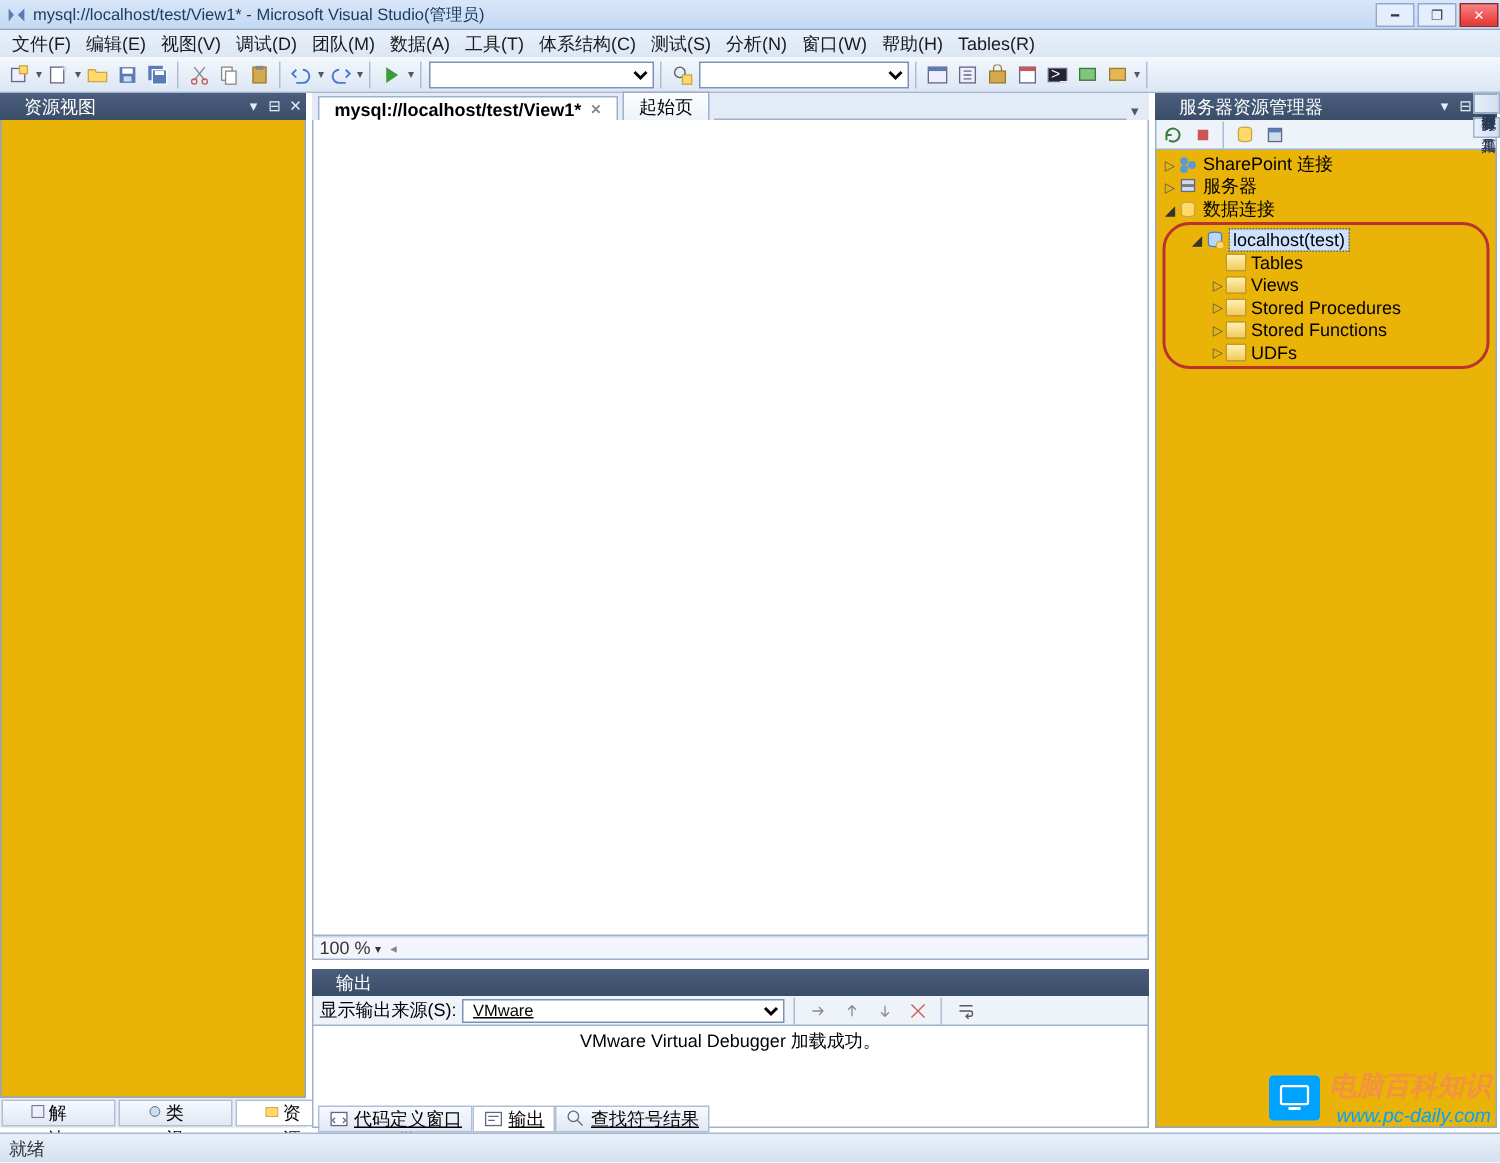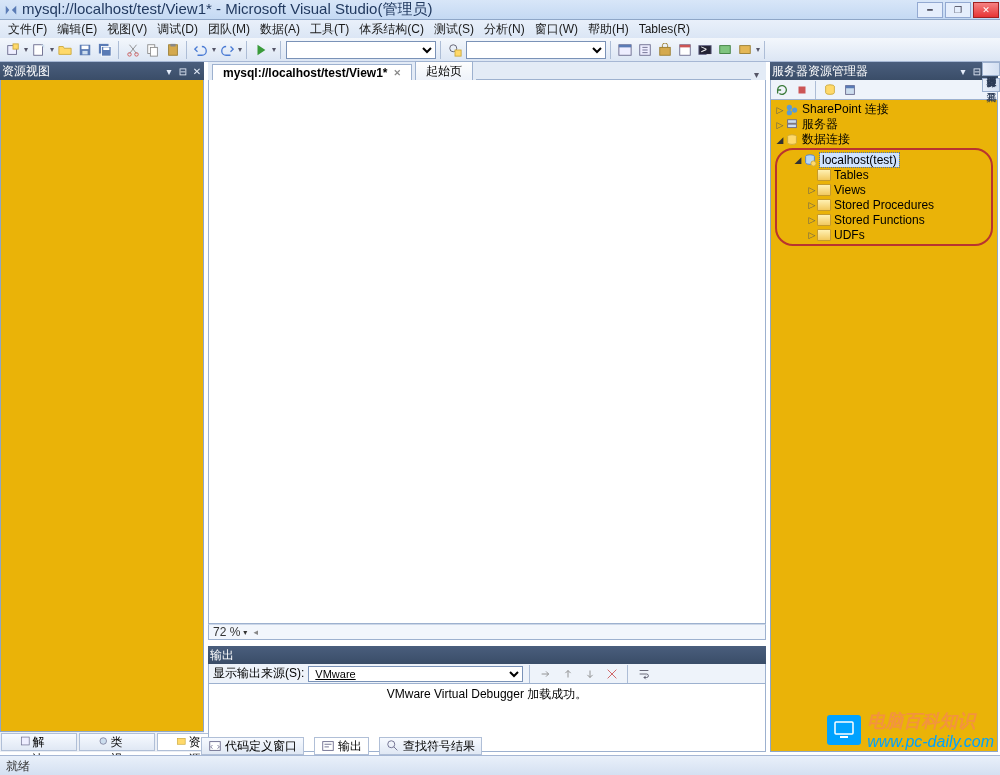--- a/index.html
+++ b/index.html
@@ -1,37 +1,37 @@
 <!DOCTYPE html>
 <html><head>
 <meta charset="utf-8">
 <style>
 * { margin:0; padding:0; box-sizing:border-box; font-family:"Microsoft YaHei","SimSun",Tahoma,sans-serif; font-size:12px; }
 body { width:1000px; height:775px; background:#fff; overflow:hidden; position:relative; }
 
 .titlebar { height:20px; background:linear-gradient(#d8e6f8,#c4d9f3); display:flex; align-items:center; padding-left:4px; border-bottom:1px solid #8ea6c7; }
 .titlebar .vs-icon { width:14px; height:14px; margin-right:4px; }
-.titlebar .title-text { flex:1; color:#223a60; font-size:15px; }
+.titlebar .title-text { flex:1; color:#223a60; font-size:11px; }
 .winbtns { display:flex; }
 .winbtn { width:26px; height:16px; margin:1px; background:#e5eefc; border:1px solid #93a9d1; display:flex; align-items:center; justify-content:center; font-size:9px; color:#334; }
 .winbtn.close { background:linear-gradient(#f58283,#e73434); color:#fff; border-color:#a02020; }
 
 .menubar { height:18px; background:linear-gradient(#e9f0fa,#dbe6f5); display:flex; align-items:center; padding:0 4px; gap:2px; }
 .menubar span { padding:1px 4px; color:#1a1a1a; cursor:default; }
 
 .toolbar { height:24px; background:linear-gradient(#f3f7fc,#dce6f4); border-bottom:1px solid #a6b7d4; display:flex; align-items:center; padding:0 4px; gap:2px; }
 .tbtn { width:18px; height:18px; border:1px solid transparent; display:flex; align-items:center; justify-content:center; }
 .tsep { width:2px; height:18px; border-left:1px solid #adbdd6; margin:0 2px; }
 .tcombo { height:18px; background:#fff; border:1px solid #7a92b7; min-width:140px; }
 .tbtn svg { width:14px; height:14px; }
 
 .workspace { display:flex; height:690px; position:relative; }
 
 .panel { display:flex; flex-direction:column; }
-.panel-tab { height:18px; background:linear-gradient(#4a5e7d,#3a4d68); color:#fff; display:flex; align-items:center; padding-left:2px; font-size:11px;justify-content:center; }
+.panel-tab { height:18px; background:linear-gradient(#4a5e7d,#3a4d68); color:#fff; display:flex; align-items:center; padding-left:16px; font-size:11px;justify-content:center; }
 .panel-tab .sp { flex:1; }
 .panel-tab .ctl { width:14px; text-align:center; color:#e5edfa; font-size:10px; }
 .panel-body { flex:1; background:#eab308; border:1px solid #8ea6c7; border-top:none; }
 
 .leftcol { width:204px; }
 .left-tabs { height:20px; display:flex; gap:2px; padding:1px; background:#eaeef5; }
 .left-tabs .lt { display:flex; align-items:flex-start; gap:2px; padding:0 18px; background:linear-gradient(#f7faff,#e0e8f4); border:1px solid #b0bfd7; font-size:11px; }
 .left-tabs .lt.active { background:#fff; }
 
 .center { flex:1; display:flex; flex-direction:column; margin:0 4px; }
@@ -56,30 +56,30 @@
 .tree-row .exp.blank::before { content:""; }
 .tree-row .exp.colp::before { content:"▷"; }
 .tree-row .exp.expd::before { content:"◢"; color:#333; }
 .highlight-box { border:2px solid #b9342f; border-radius:18px; margin:1px 4px; padding:2px 0; }
 .fldr { width:14px; height:12px; background:linear-gradient(#fff1b3,#f2c95f); border:1px solid #c49a2e; border-radius:1px; margin-right:3px; }
 .sel { background:#cfe3ff; outline:1px dotted #4a73b5; }
 
 .sidepanels { position:absolute; right:0; top:62px; width:18px; }
 .sidetab { writing-mode:vertical-rl; text-orientation:upright; background:linear-gradient(90deg,#e8effb,#d3dff1); border:1px solid #9db1cf; padding:6px 1px; font-size:10px; color:#2b3b56; margin-bottom:2px; letter-spacing:0; }
 
-.btm-tabs { position:absolute; bottom:20px; left:201px; height:18px; display:flex; gap:10px; }
+.btm-tabs { position:absolute; bottom:20px; left:212px; height:18px; display:flex; gap:0;text-decoration:underline; }
 .btm-tabs .bt { display:flex; align-items:center; gap:3px; padding:0 6px; background:linear-gradient(#f7faff,#e0e8f4); border:1px solid #b0bfd7; font-size:11px; }
 .btm-tabs .bt.active { background:#fff; }
 
 .statusbar { position:absolute; bottom:0; left:0; right:0; height:20px; background:linear-gradient(#e9f0fa,#d4e0f1); border-top:1px solid #a6b7d4; padding:2px 6px; font-size:11px; color:#333; }
 
 .watermark { position:absolute; right:6px; bottom:24px; display:flex; align-items:center; gap:6px; }
 .wm-badge { width:34px; height:30px; background:#00a2ff; border-radius:3px; display:flex; align-items:center; justify-content:center; color:#fff; font-weight:bold; }
 .wm-text { color:#f3933f; font-size:18px; font-style:italic; font-weight:bold; }
-.wm-sub { color:#00a2ff; font-size:16px; font-style:italic; display:block; text-align:right; }
+.wm-sub { color:#00a2ff; font-size:13px; font-style:italic; display:block; text-align:right; }
 
 .ico-sm { width:14px; height:14px; }
 </style>
 </head>
 <body>
 
 <div class="titlebar">
   <svg class="vs-icon" viewBox="0 0 16 16">
       <path fill="#5a7bb5" d="M2 3l4 5-4 5V3zm12 0v10l-5-5 5-5z"></path>
     </svg>
@@ -284,21 +284,21 @@
           <span class="x">✕</span>
         </div>
       <div class="doctab">
           <span>起始页</span>
         </div>
       <div class="doc-spacer"></div>
       <span style="font-size:10px;color:#556;padding:0 3px">▾</span>
     </div>
     <div class="editor" style="height:496px"></div>
     <div class="zoombar">
-      <span>72 %</span>
+      <span>100 %</span>
       <span style="font-size:8px;margin-left:3px">▾</span>
       <span style="margin-left:6px;font-size:9px;color:#888">◂</span>
     </div>
 
     <div class="panel output">
       <div class="panel-tab">
         <span>输出</span>
         <span class="sp"></span>
       </div>
       <div class="out-toolbar">

